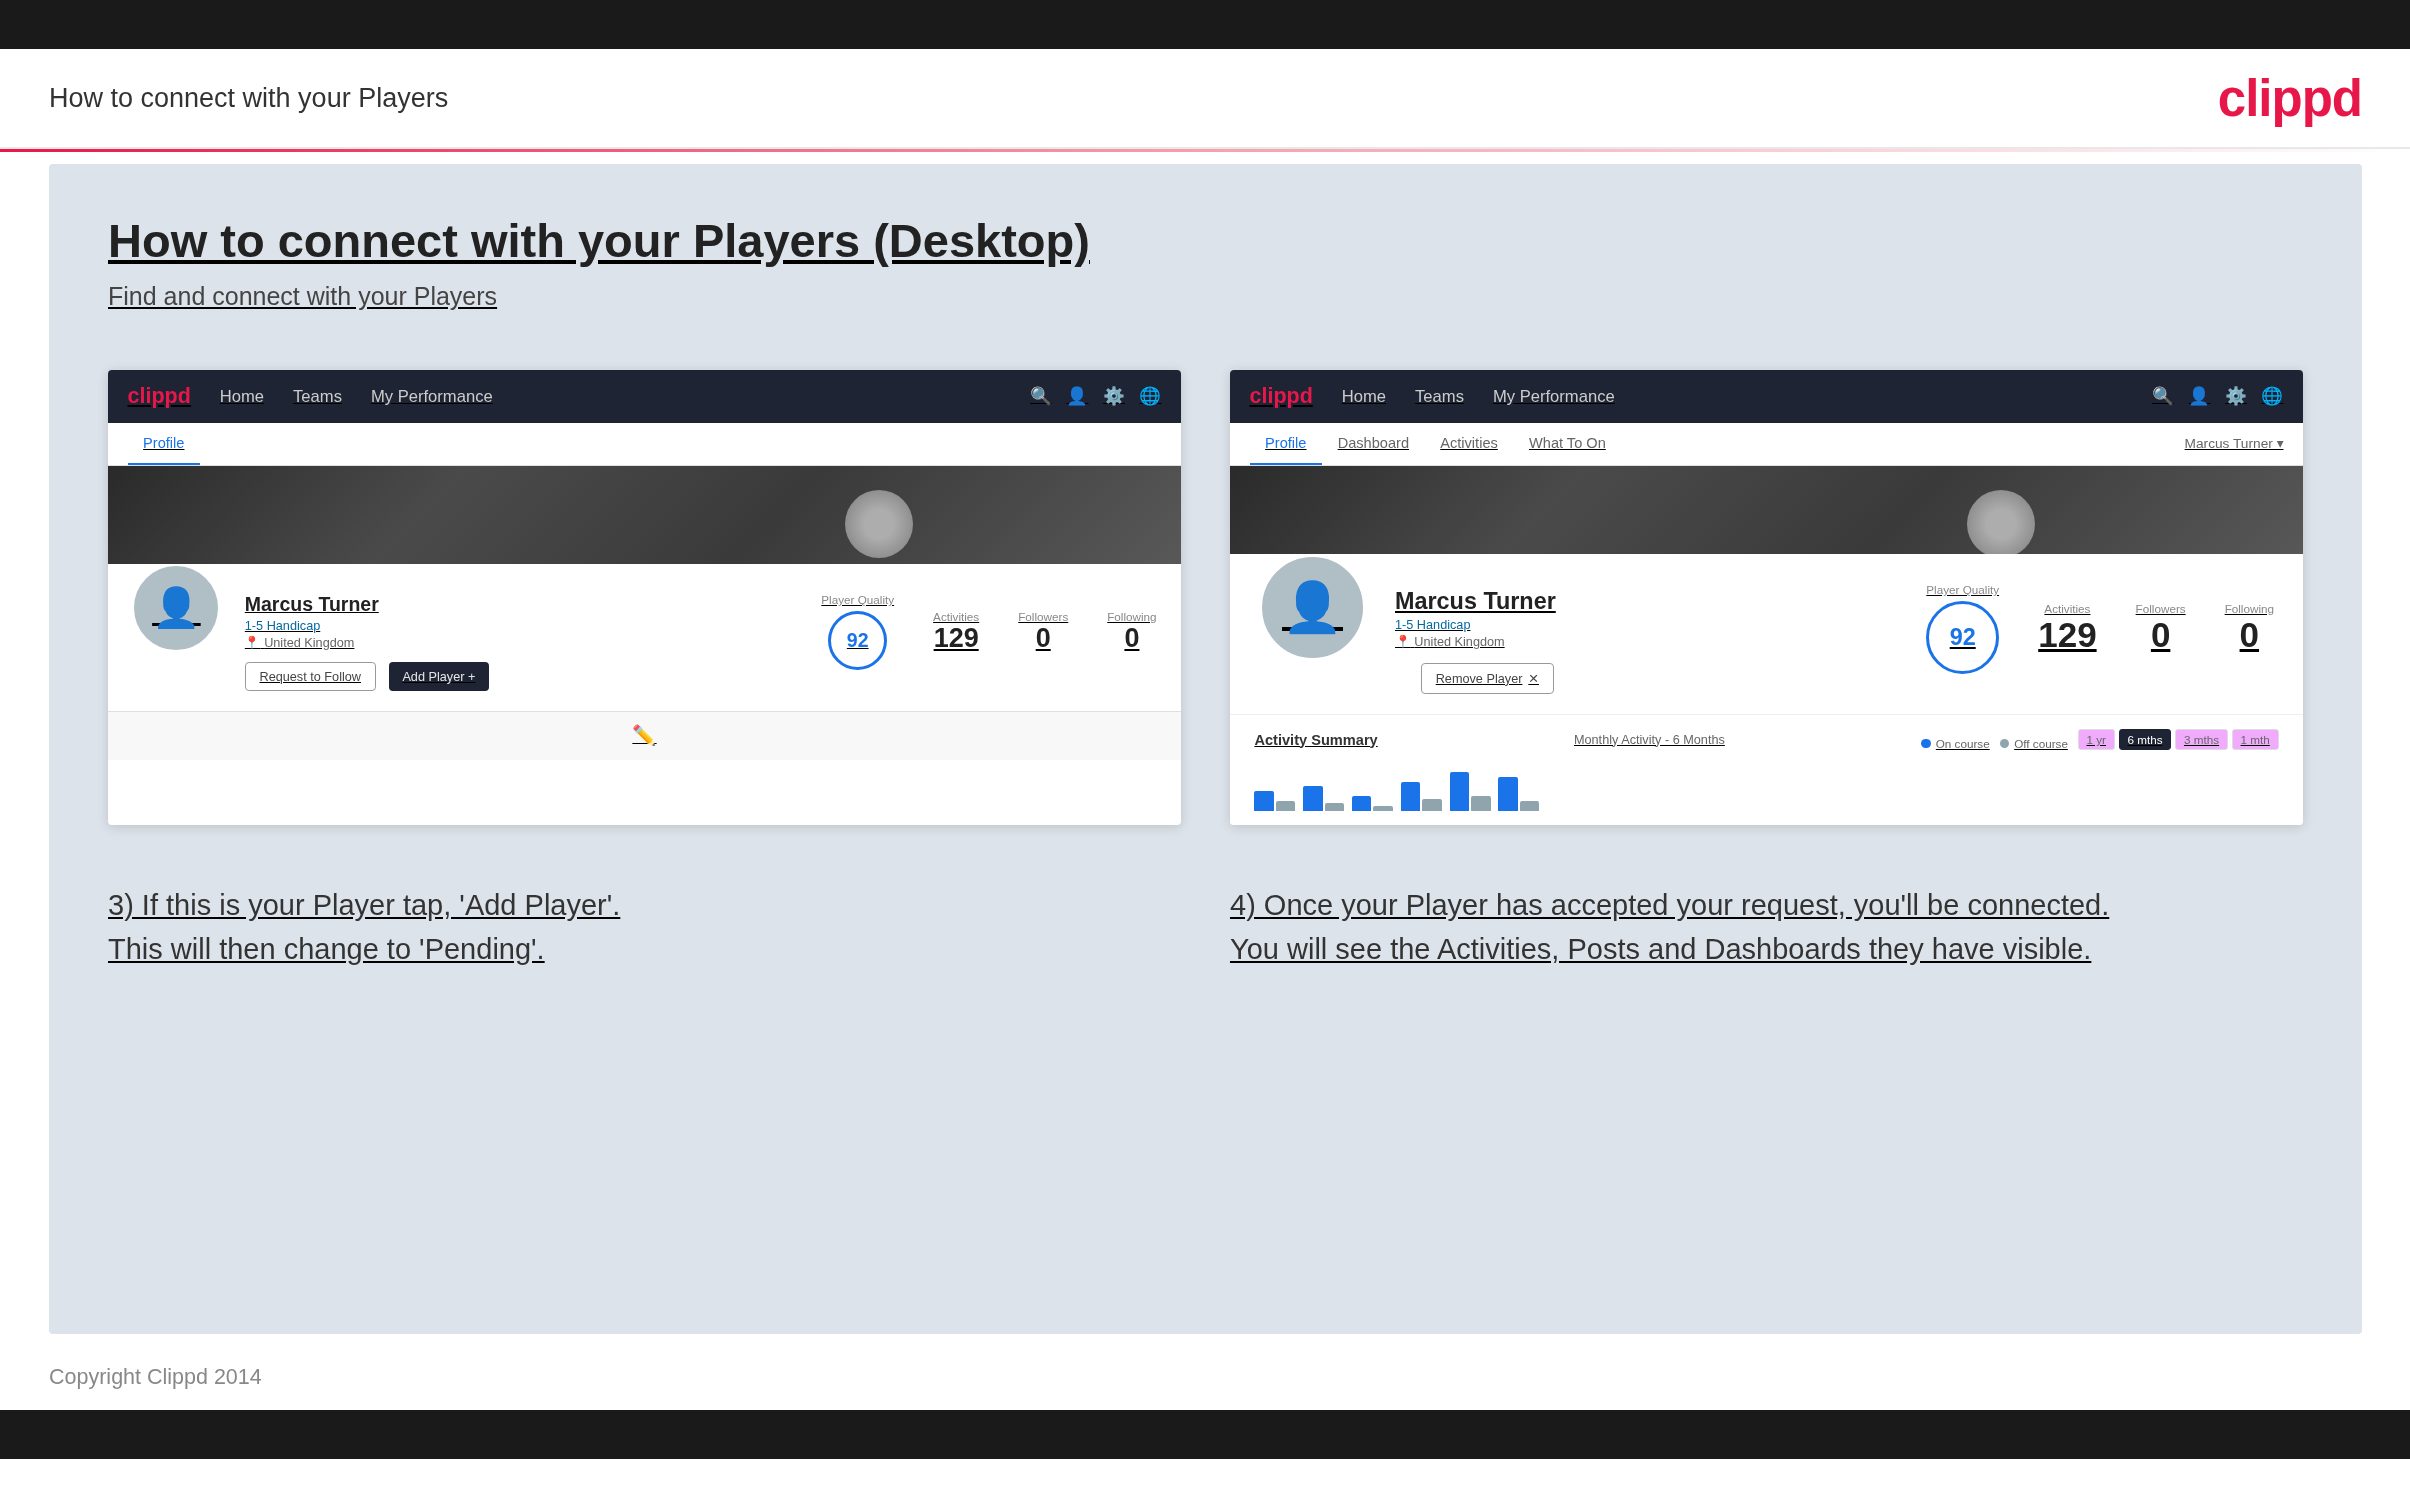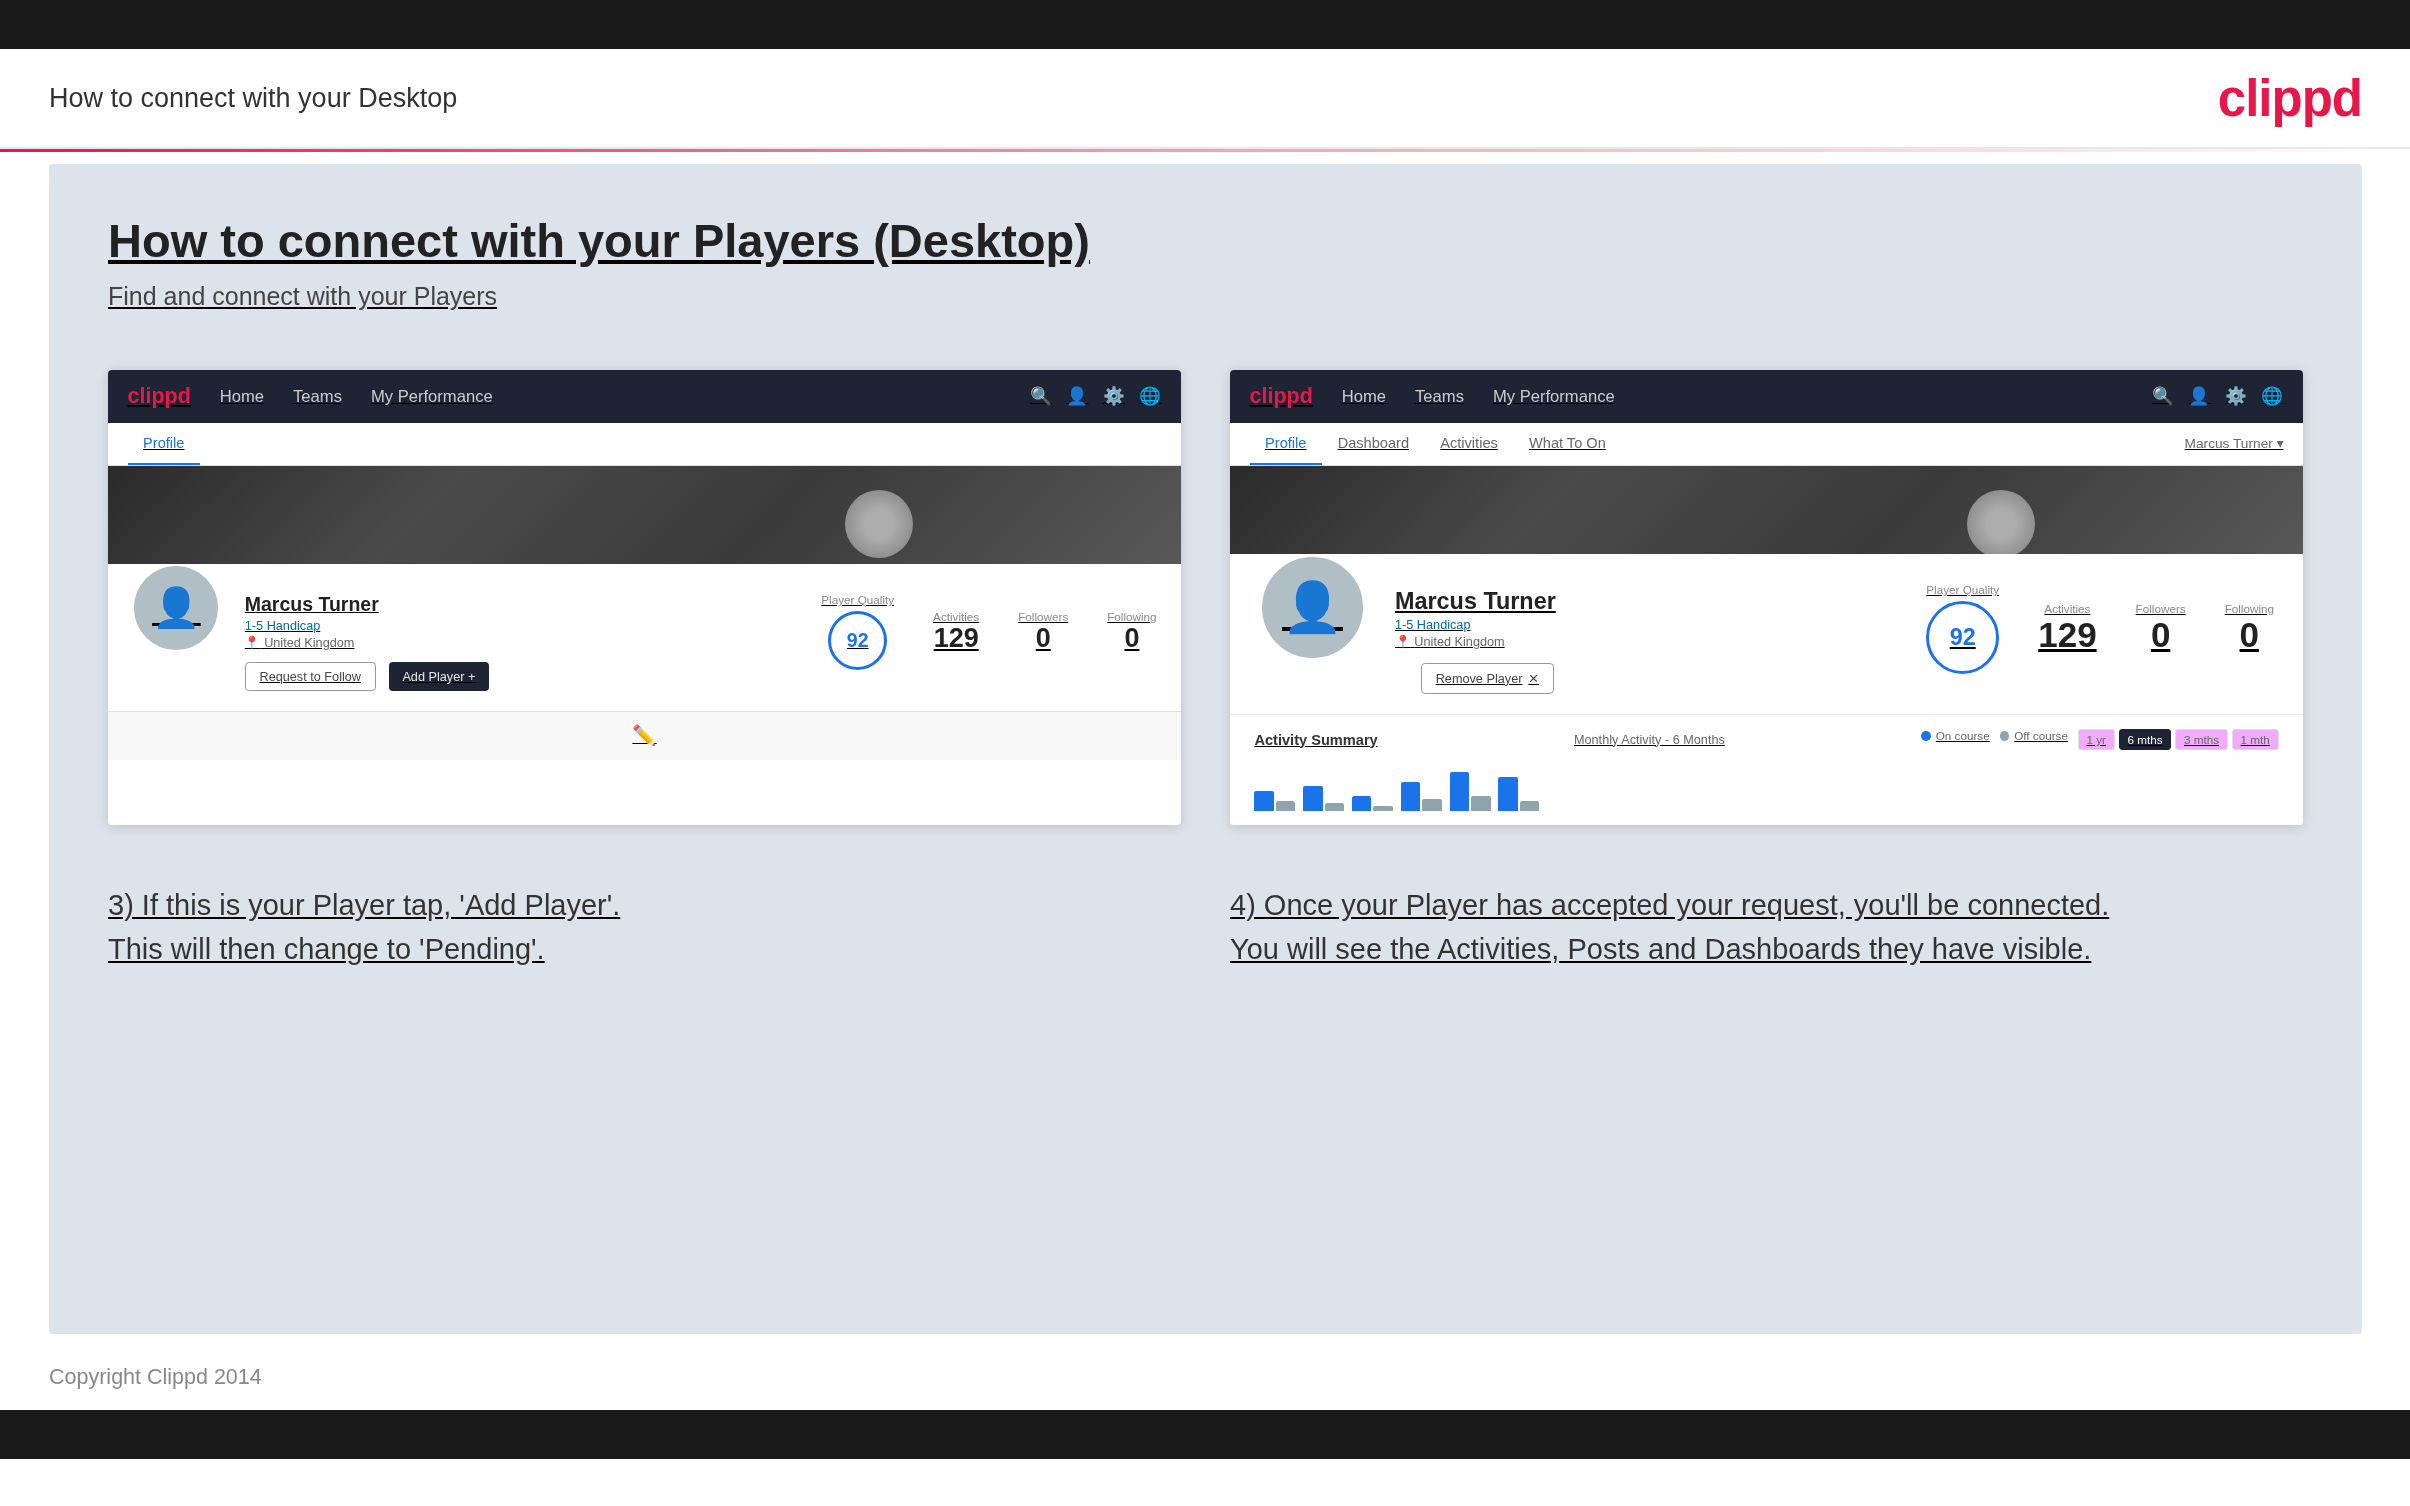--- a/index.html
+++ b/index.html
@@ -306,21 +306,21 @@
       font-size: 14.6px;
       font-weight: 600;
       color: #333;
     }
     .activity-period {
       font-size: 12.7px;
       color: #666;
     }
     .activity-controls {
       display: flex;
-      align-items: flex-start;
+      align-items: flex-end;
       gap: 9.8px;
     }
     .legend-item {
       display: flex;
       align-items: center;
       gap: 4.9px;
       font-size: 11.7px;
       color: #666;
     }
     .legend-dot {
@@ -433,21 +433,21 @@
       flex-shrink: 0;
       margin-top: -19.5px;
     }
   </style>
 </head>
 <body>
 
 <div class="top-bar"></div>
 
 <div class="header">
-  <span class="header-title">How to connect with your Desktop</span>
+  <span class="header-title">How to connect with your Players</span>
   <span class="logo-text">clippd</span>
 </div>
 
 <div class="header-divider"></div>
 
 <div class="main-content">
   <div class="page-title">How to connect with your Players (Desktop)</div>
   <div class="page-subtitle">Find and connect with your Players</div>
 
   <div class="screenshots-row">

